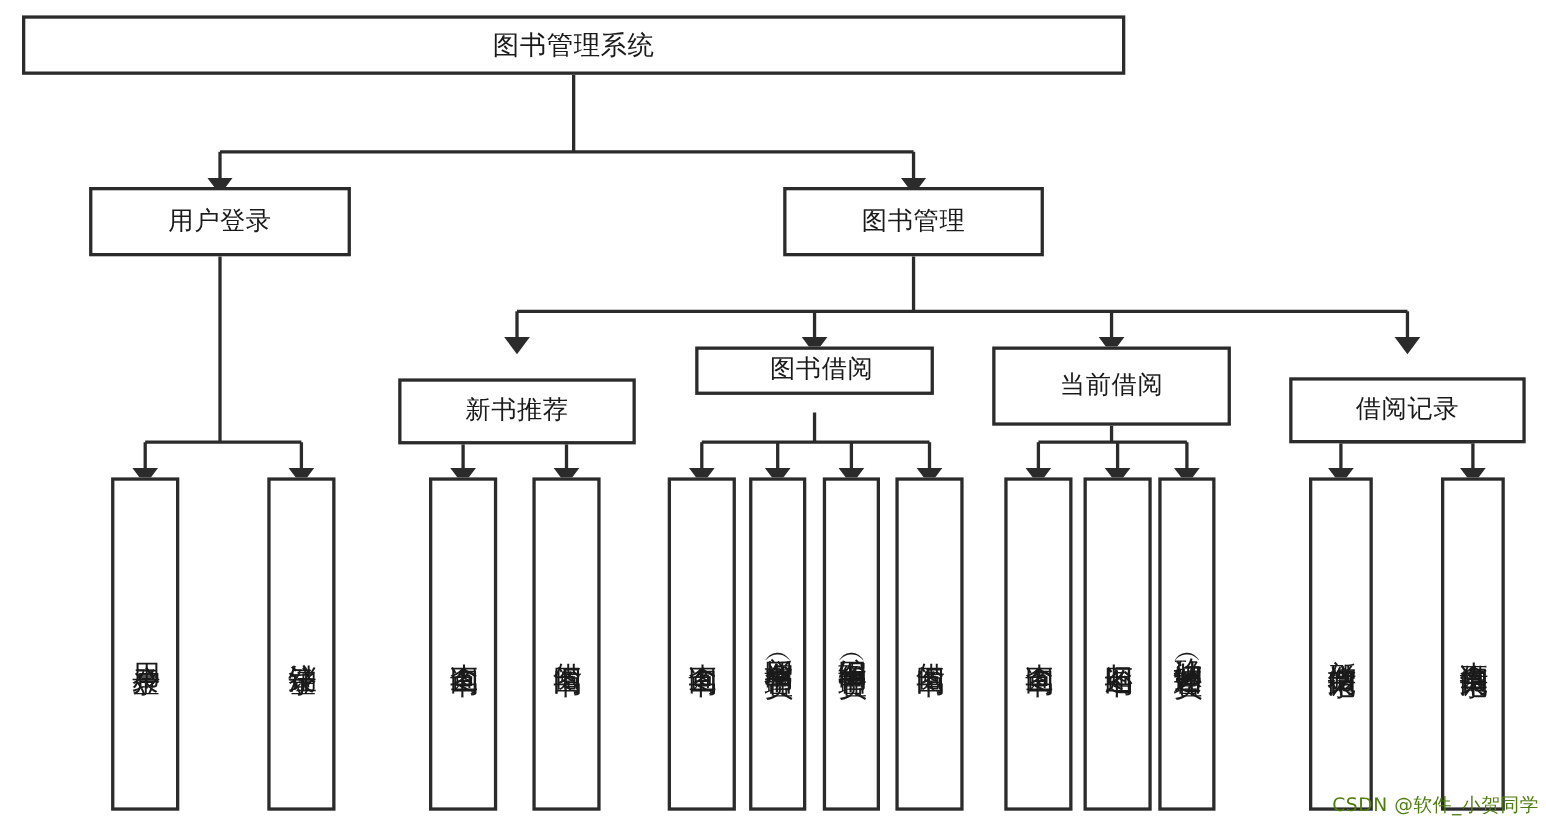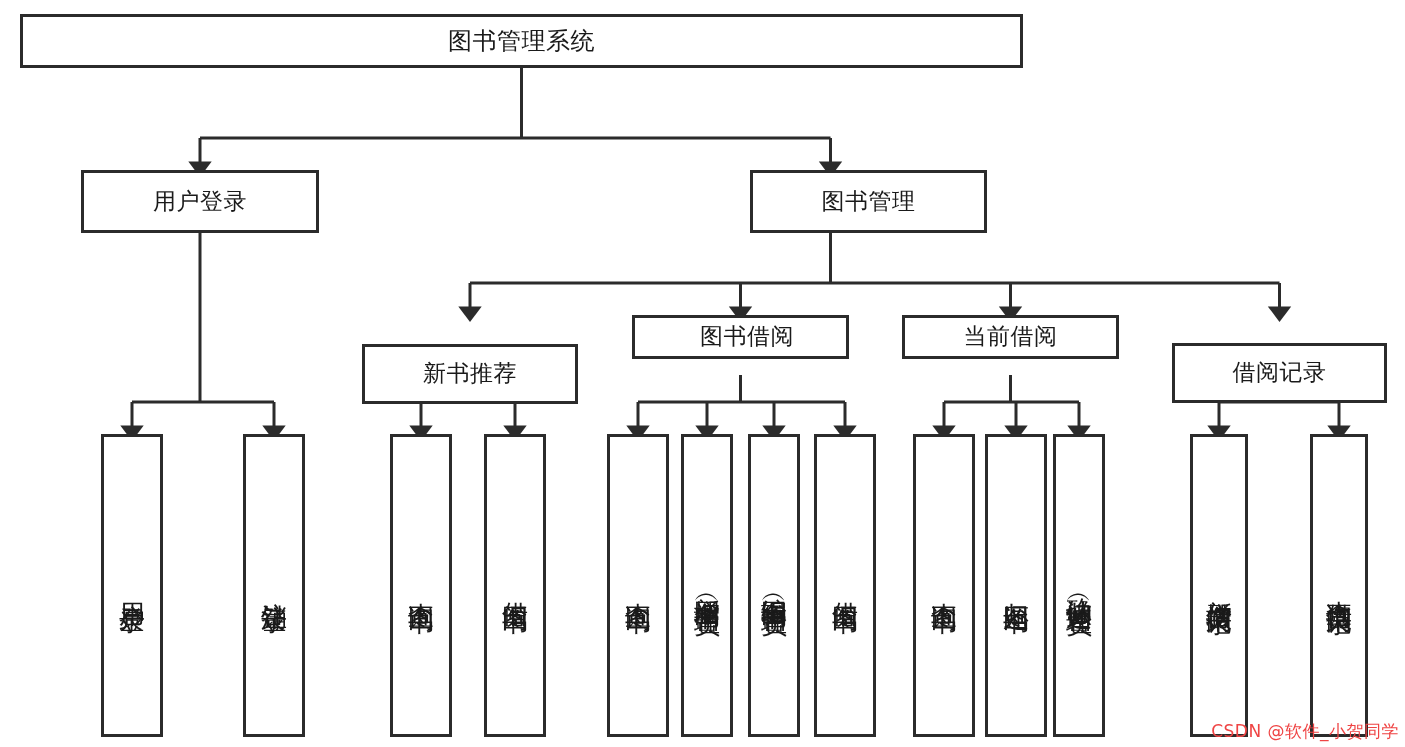--- a/index.html
+++ b/index.html
@@ -61,21 +61,21 @@
     font-size: 26px;
     line-height: 1.04;
     letter-spacing: 2px;
     white-space: nowrap;
   }
   .watermark {
     position: absolute;
     right: 6px;
     bottom: 4px;
     font-size: 17px;
-    color: #ef4444;
+    color: #4d7c0f;
     letter-spacing: 0.5px;
     white-space: nowrap;
   }
 </style>
 </head>
 <body>
 
 <div id="canvas">
 
   <svg class="edges" viewBox="0 0 1405 747" xmlns="http://www.w3.org/2000/svg">
@@ -121,31 +121,31 @@
       </g>
   </svg>
 
   <div class="node root horiz" style="left: 20px; top: 14px; width: 1003px; height: 54px;">
     <span class="label">图书管理系统</span>
   </div>
 
   <div class="node horiz" style="left: 81px; top: 170px; width: 238px; height: 63px;">
     <span class="label">用户登录</span>
   </div>
-  <div class="node horiz" style="left: 712px; top: 170px; width: 237px; height: 63px; margin-left: 38px;">
+  <div class="node horiz" style="left: 712px; top: 170px; width: 237px; height: 63px;">
     <span class="label">图书管理</span>
   </div>
 
   <div class="node horiz" style="left: 362px; top: 315px; width: 216px; height: 60px; margin-top: 29px;">
     <span class="label">新书推荐</span>
   </div>
   <div class="node horiz" style="left: 632px; top: 315px; width: 217px; height: 44px; padding-left: 13px;">
     <span class="label">图书借阅</span>
   </div>
-  <div class="node horiz" style="left: 902px; top: 315px; width: 217px; height: 44px;">
+  <div class="node horiz" style="left: 902px; top: 315px; width: 217px; height: 72px;">
     <span class="label">当前借阅</span>
   </div>
   <div class="node horiz" style="left: 1172px; top: 315px; width: 215px; height: 60px; margin-top: 28px;">
     <span class="label">借阅记录</span>
   </div>
 
   <div class="node vert" style="left: 101px; top: 434px; width: 62px; height: 303px;">
     <span class="label">用户登录</span>
   </div>
   <div class="node vert" style="left: 243px; top: 434px; width: 62px; height: 303px;">

